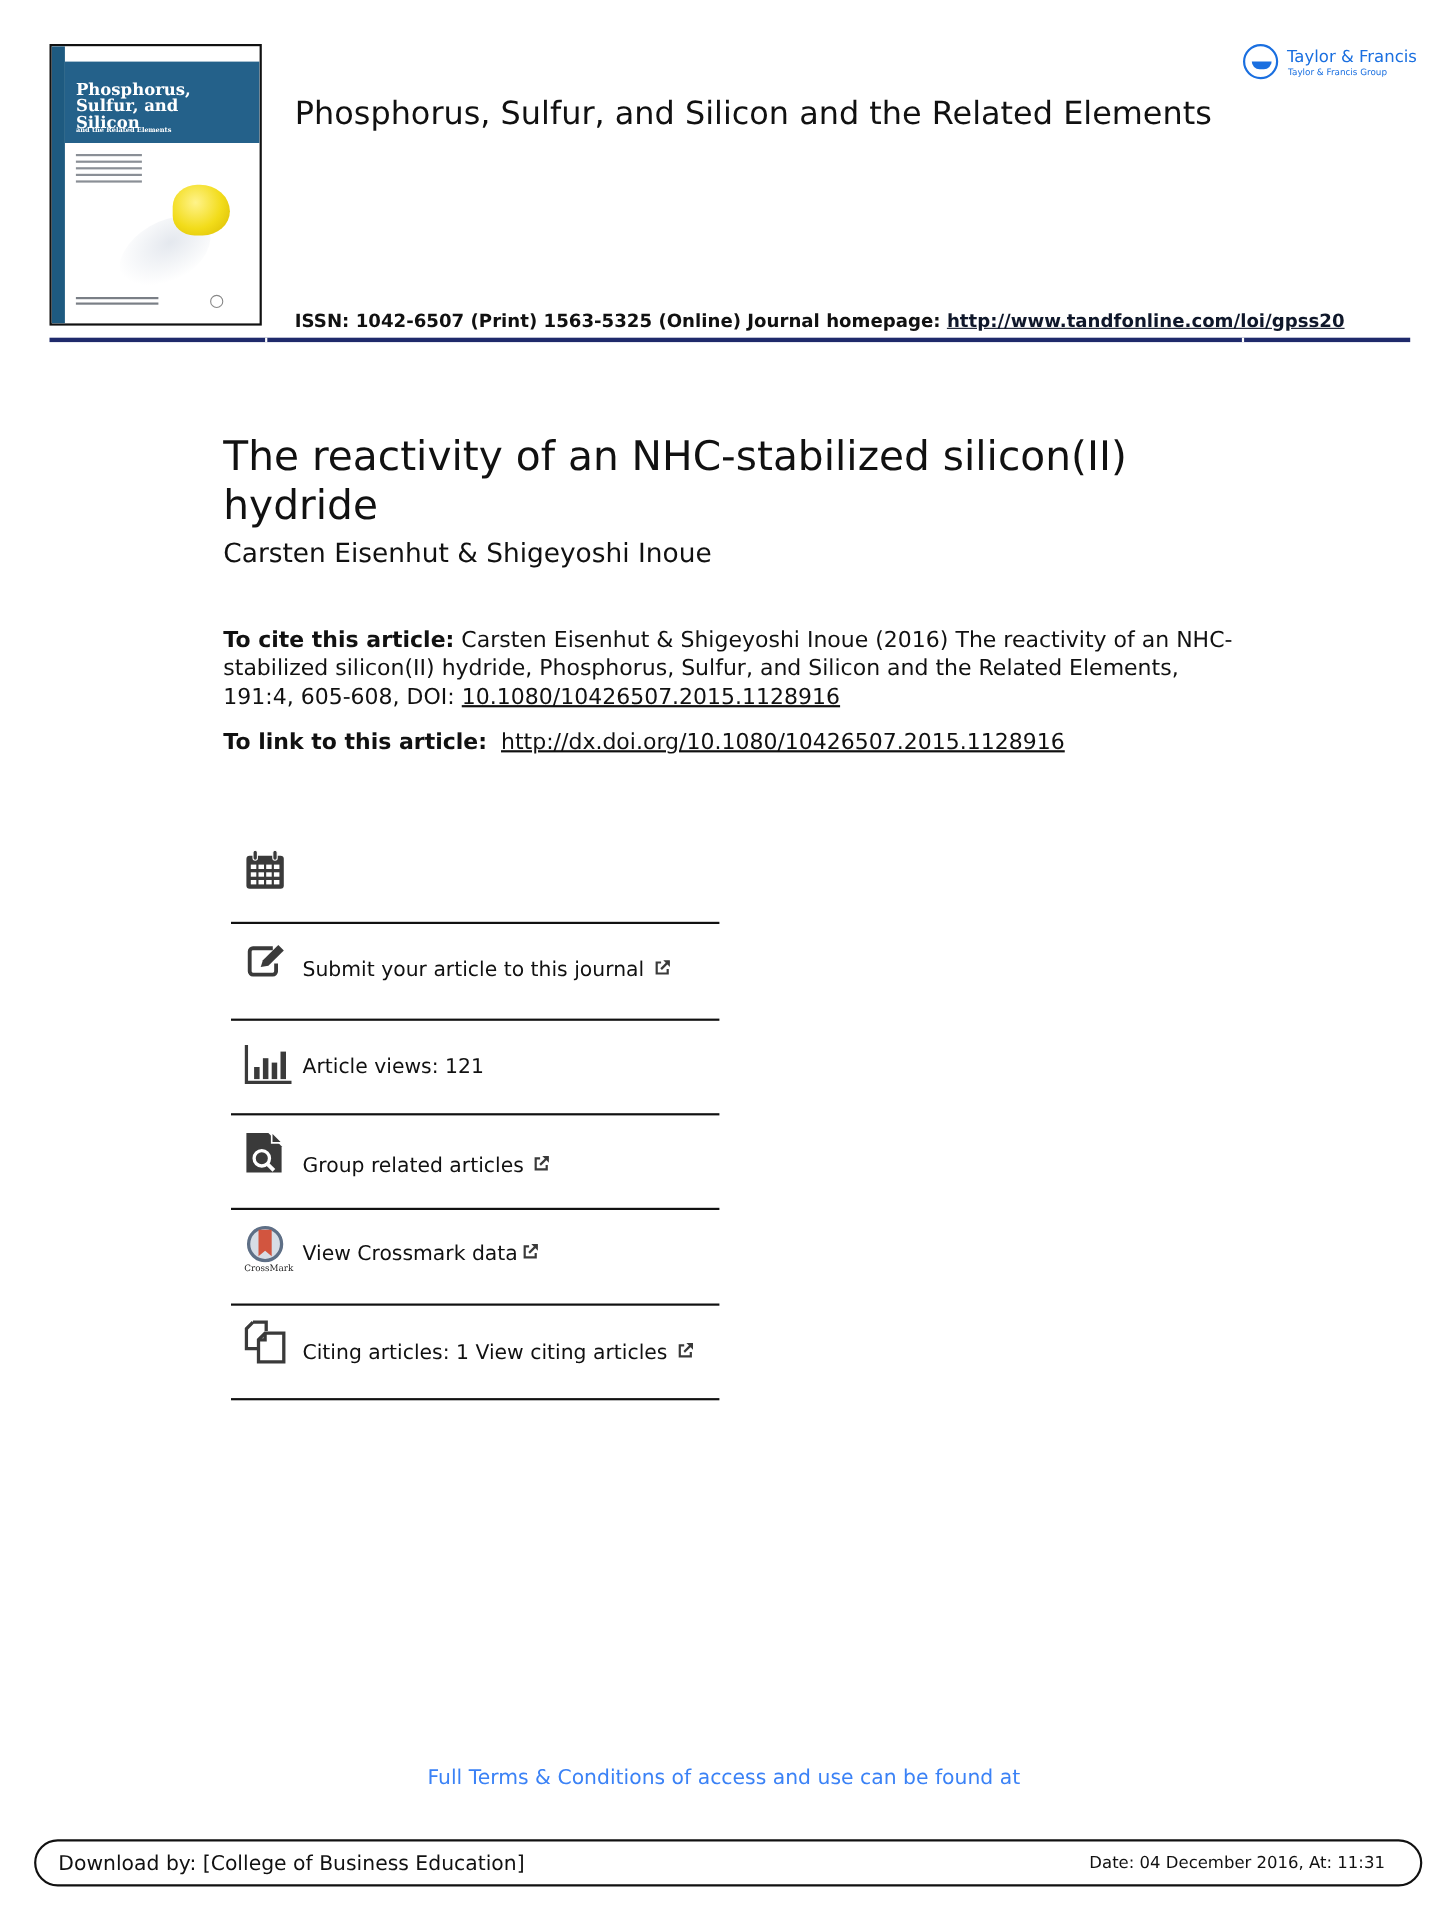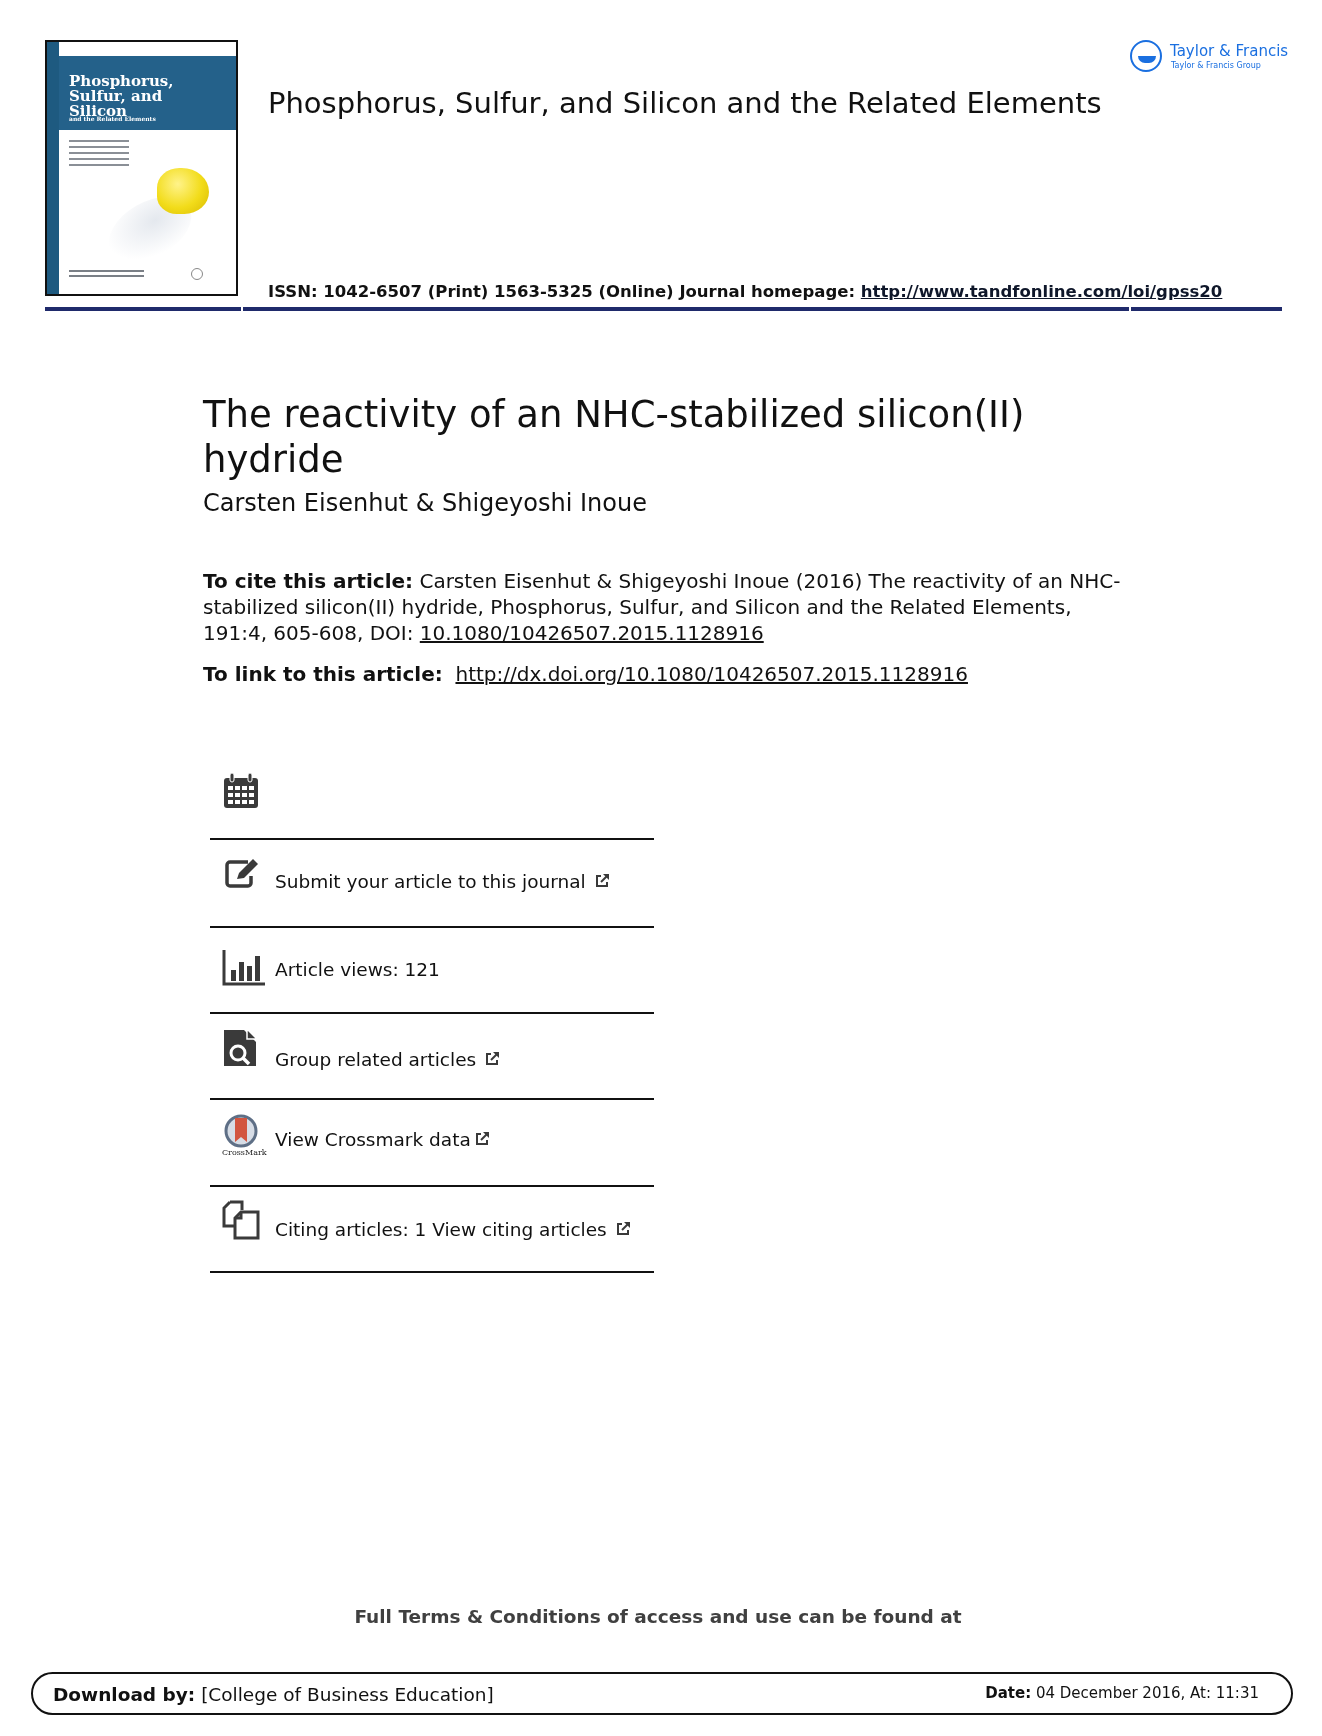--- a/index.html
+++ b/index.html
@@ -46,26 +46,26 @@
   #cite .u, #link .u { text-decoration:underline; color:#111;margin-top:47px; }
   #link { left:203px; top:662px; font-size:20px; white-space:nowrap; }
 
   
   .info-row { position:absolute; left:210px; width:444px; }
   .info-row .icon { position:absolute; left:12px; width:40px; height:40px; }
   .info-row .txt { position:absolute; left:65px; font-size:18.5px; line-height:20px; color:#111; white-space:nowrap; }
   .sep { position:absolute; left:210px; width:444px; height:2px; background:#111; }
   .ext { display:inline-block; width:16px; height:16px; vertical-align:-1px; margin-left:8px; }
 
-  #terms { left:0; width:1316px; top:1605px; text-align:center; font-size:18.5px; line-height:23px; color:#404040;font-weight:bold; }
+  #terms { left:0; width:1316px; top:1605px; text-align:center; font-size:18.5px; line-height:23px; color:#3b82f6; }
 
   #footer { left:31px; top:1672px; width:1262px; height:43px; border:2.5px solid #111; border-radius:24px; box-sizing:border-box; }
   #footer .left { position:absolute; left:20px; top:10px; font-size:18.5px; white-space:nowrap; }
   #footer .right { position:absolute; right:32px; top:10px; font-size:15px; white-space:nowrap; }
-  #footer b { font-weight:bold;text-align:right; }
+  #footer b { font-weight:normal;text-align:right; }
 </style>
 </head>
 <body>
 
 <div id="cover" class="abs">
   <div class="spine"></div>
   <div class="band"></div>
   <div class="ctitle">
     <div>Phosphorus,</div>
     <div>Sulfur, and</div>

